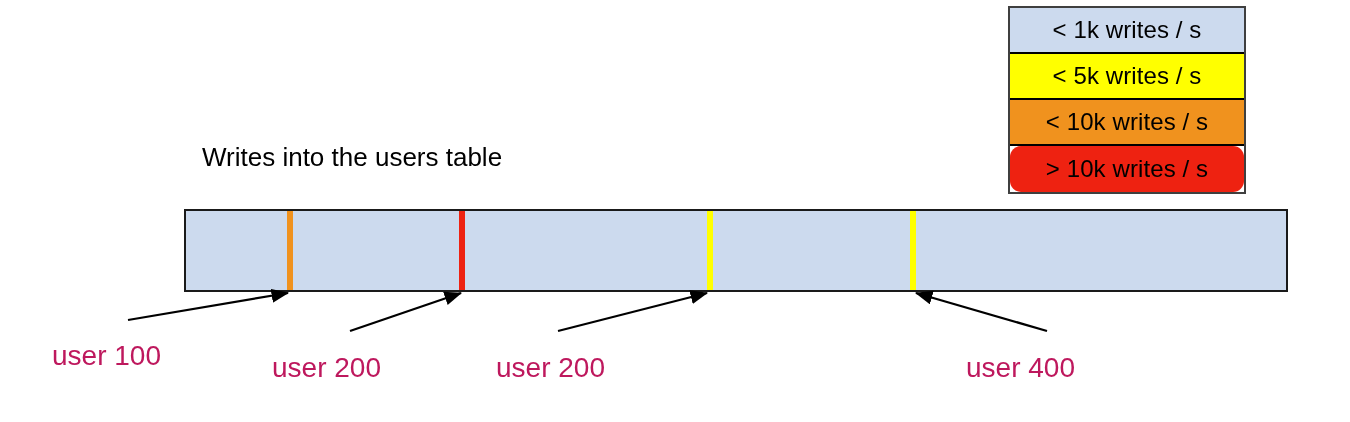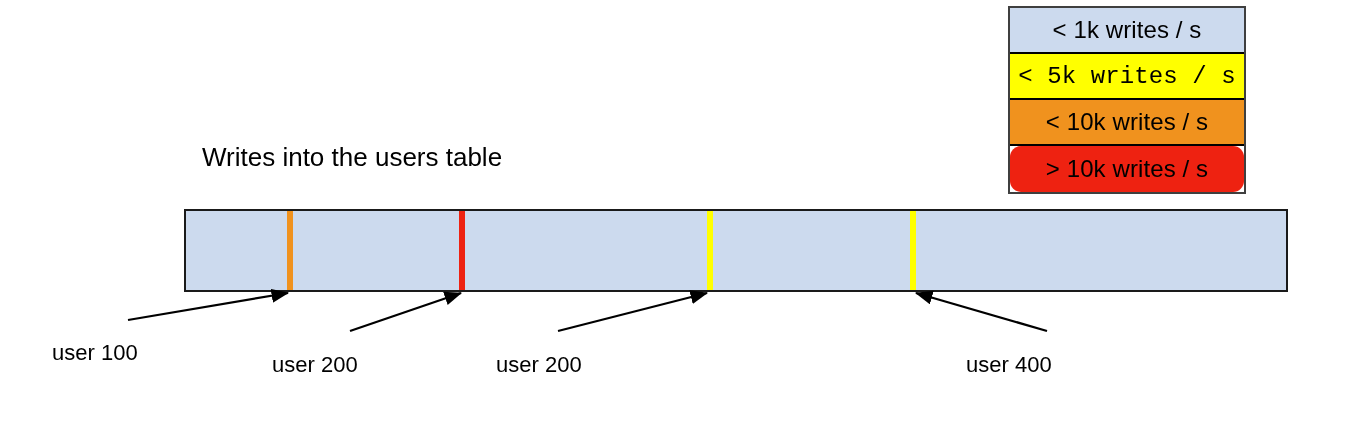--- a/index.html
+++ b/index.html
@@ -78,35 +78,35 @@
   #arrows {
     position: absolute;
     left: 0;
     top: 0;
     width: 1350px;
     height: 422px;
     pointer-events: none;
   }
   .user-label {
     position: absolute;
-    font-size: 22px;
-    color: #000000;
+    font-size: 28px;
+    color: #be185d;
     white-space: nowrap;
   }
 </style>
 </head>
 <body>
 
 <div id="stage">
 
   <div id="legend">
     <div class="legend-row" style="background: rgb(204, 218, 238);">
       <span>&lt; 1k writes / s</span>
     </div>
-    <div class="legend-row" style="background: rgb(255, 255, 0); font-family: Liberation Mono, monospace;">
+    <div class="legend-row" style="background: rgb(255, 255, 0);">
       <span>&lt; 5k writes / s</span>
     </div>
     <div class="legend-row" style="background: rgb(240, 146, 30);">
       <span>&lt; 10k writes / s</span>
     </div>
     <div class="legend-row" style="background: rgb(238, 34, 17);">
       <span>&gt; 10k writes / s</span>
     </div>
   </div>
 

